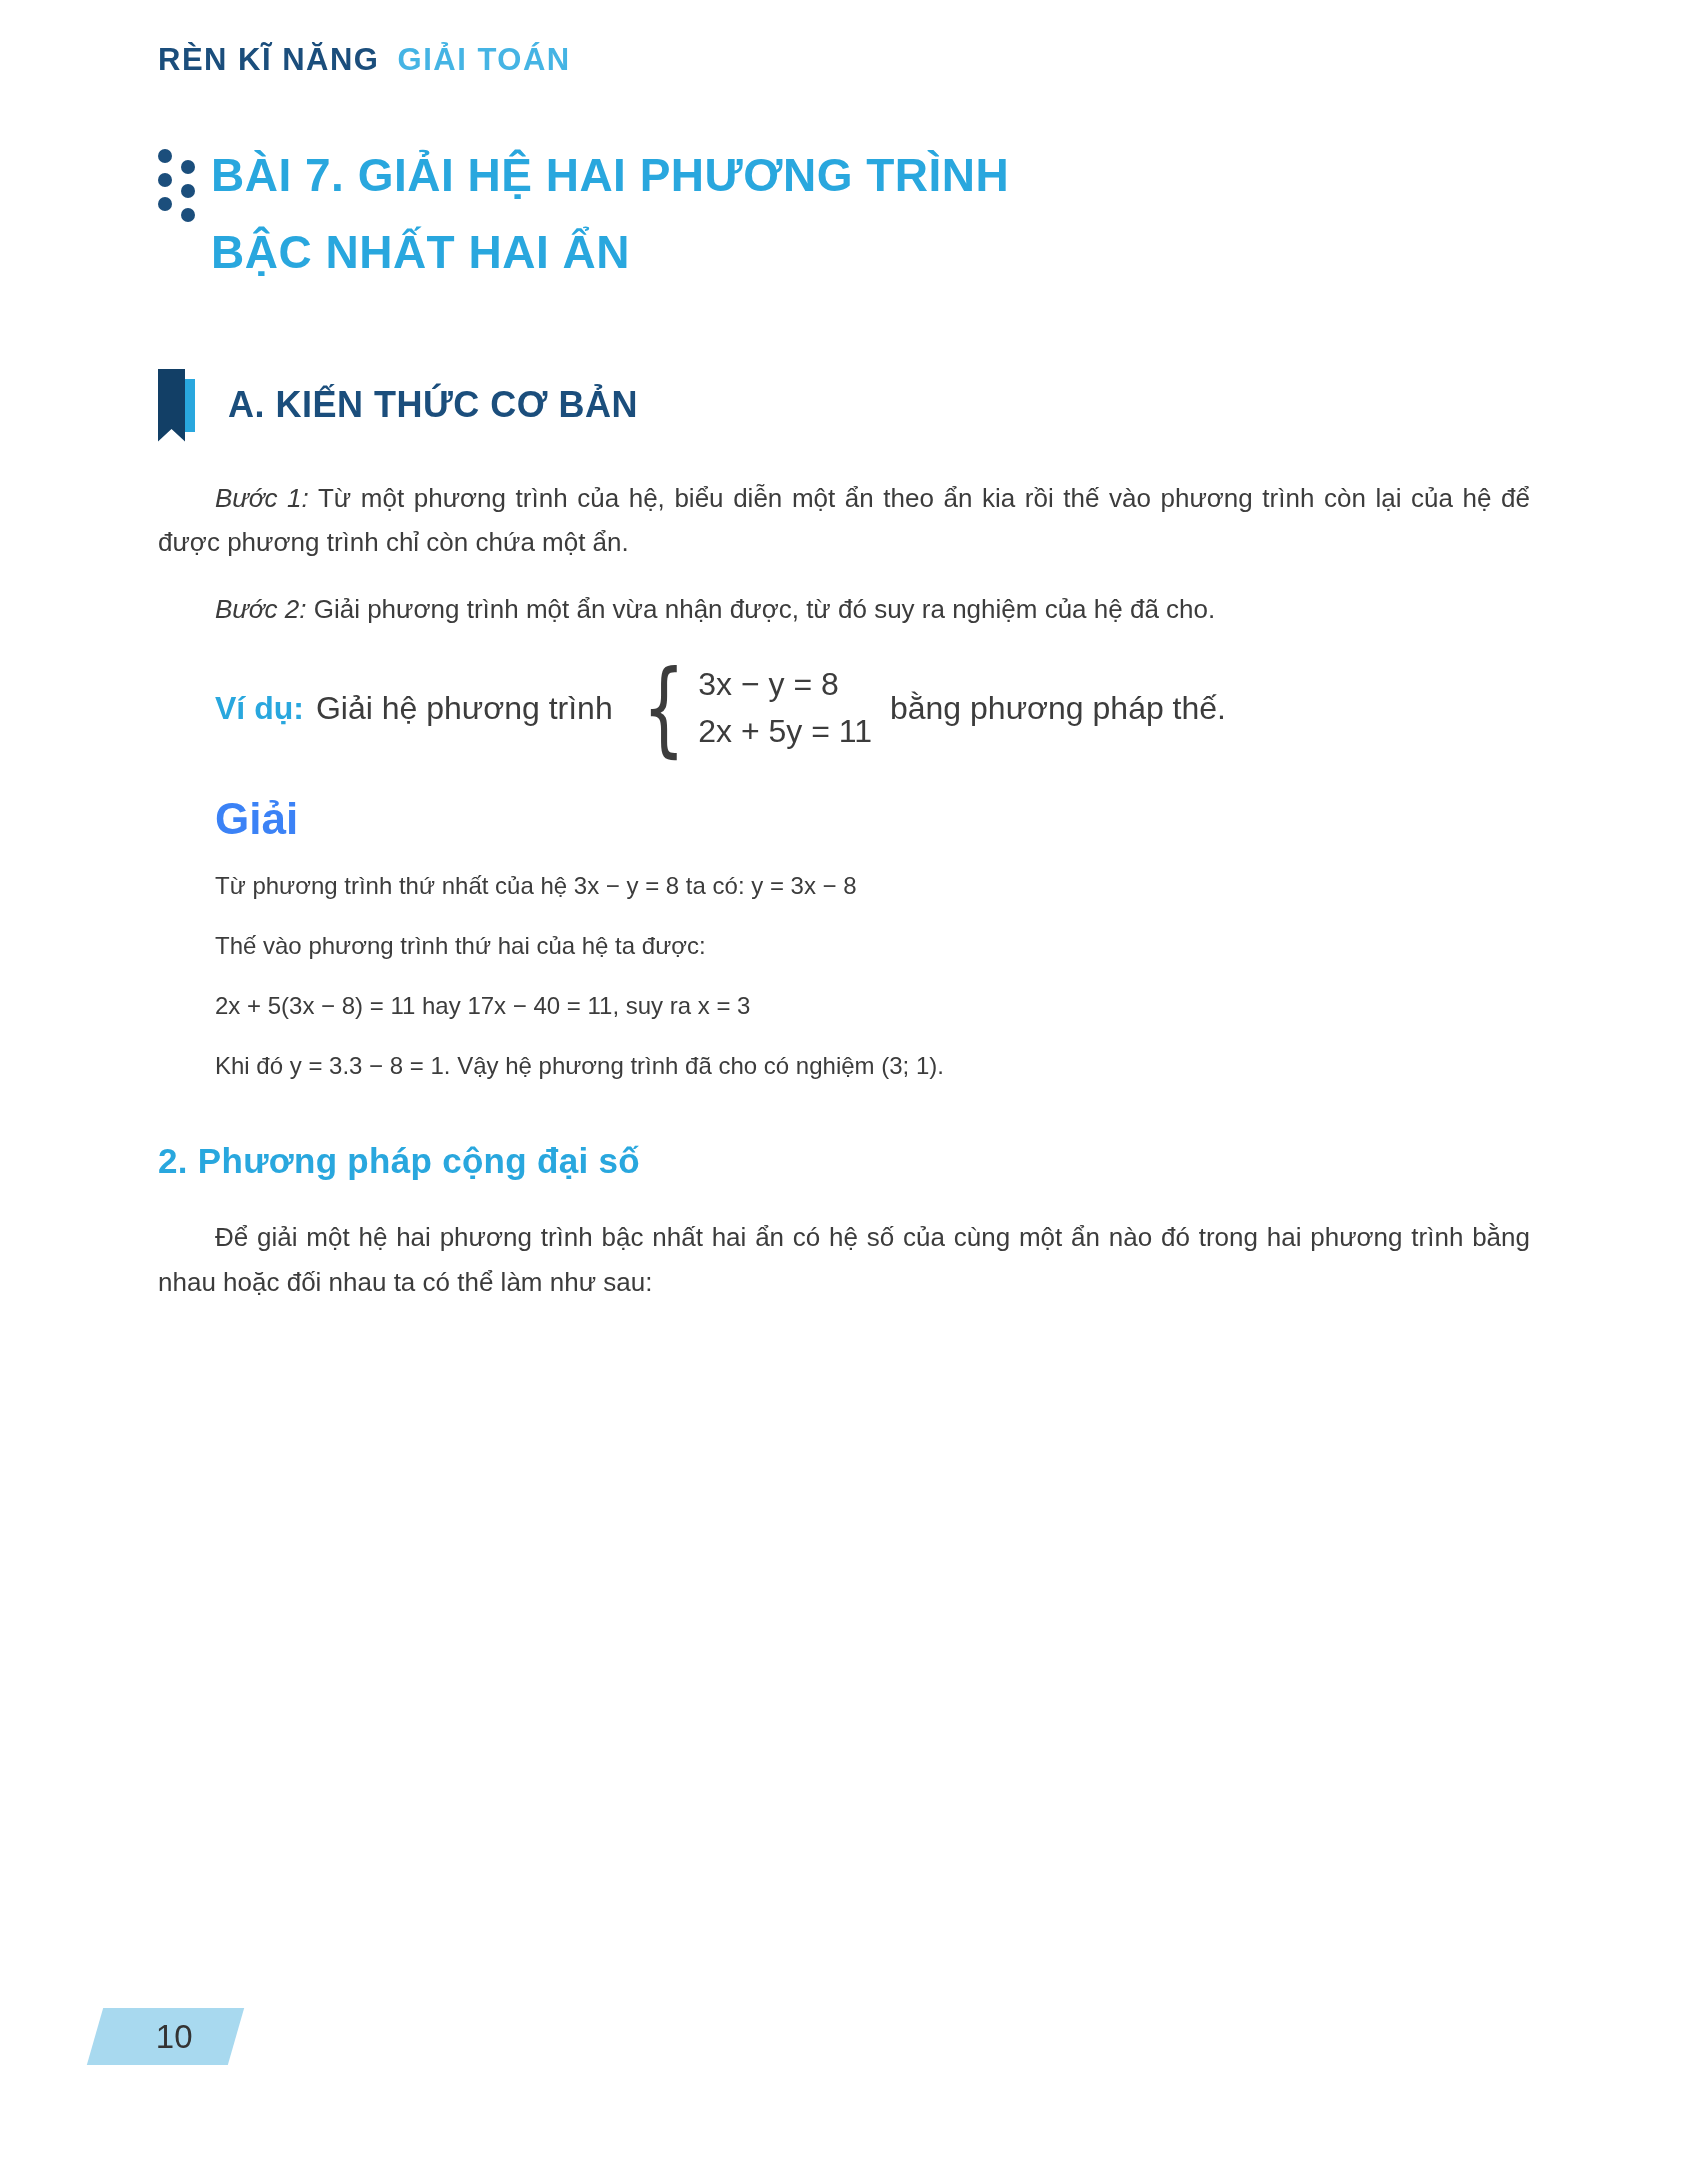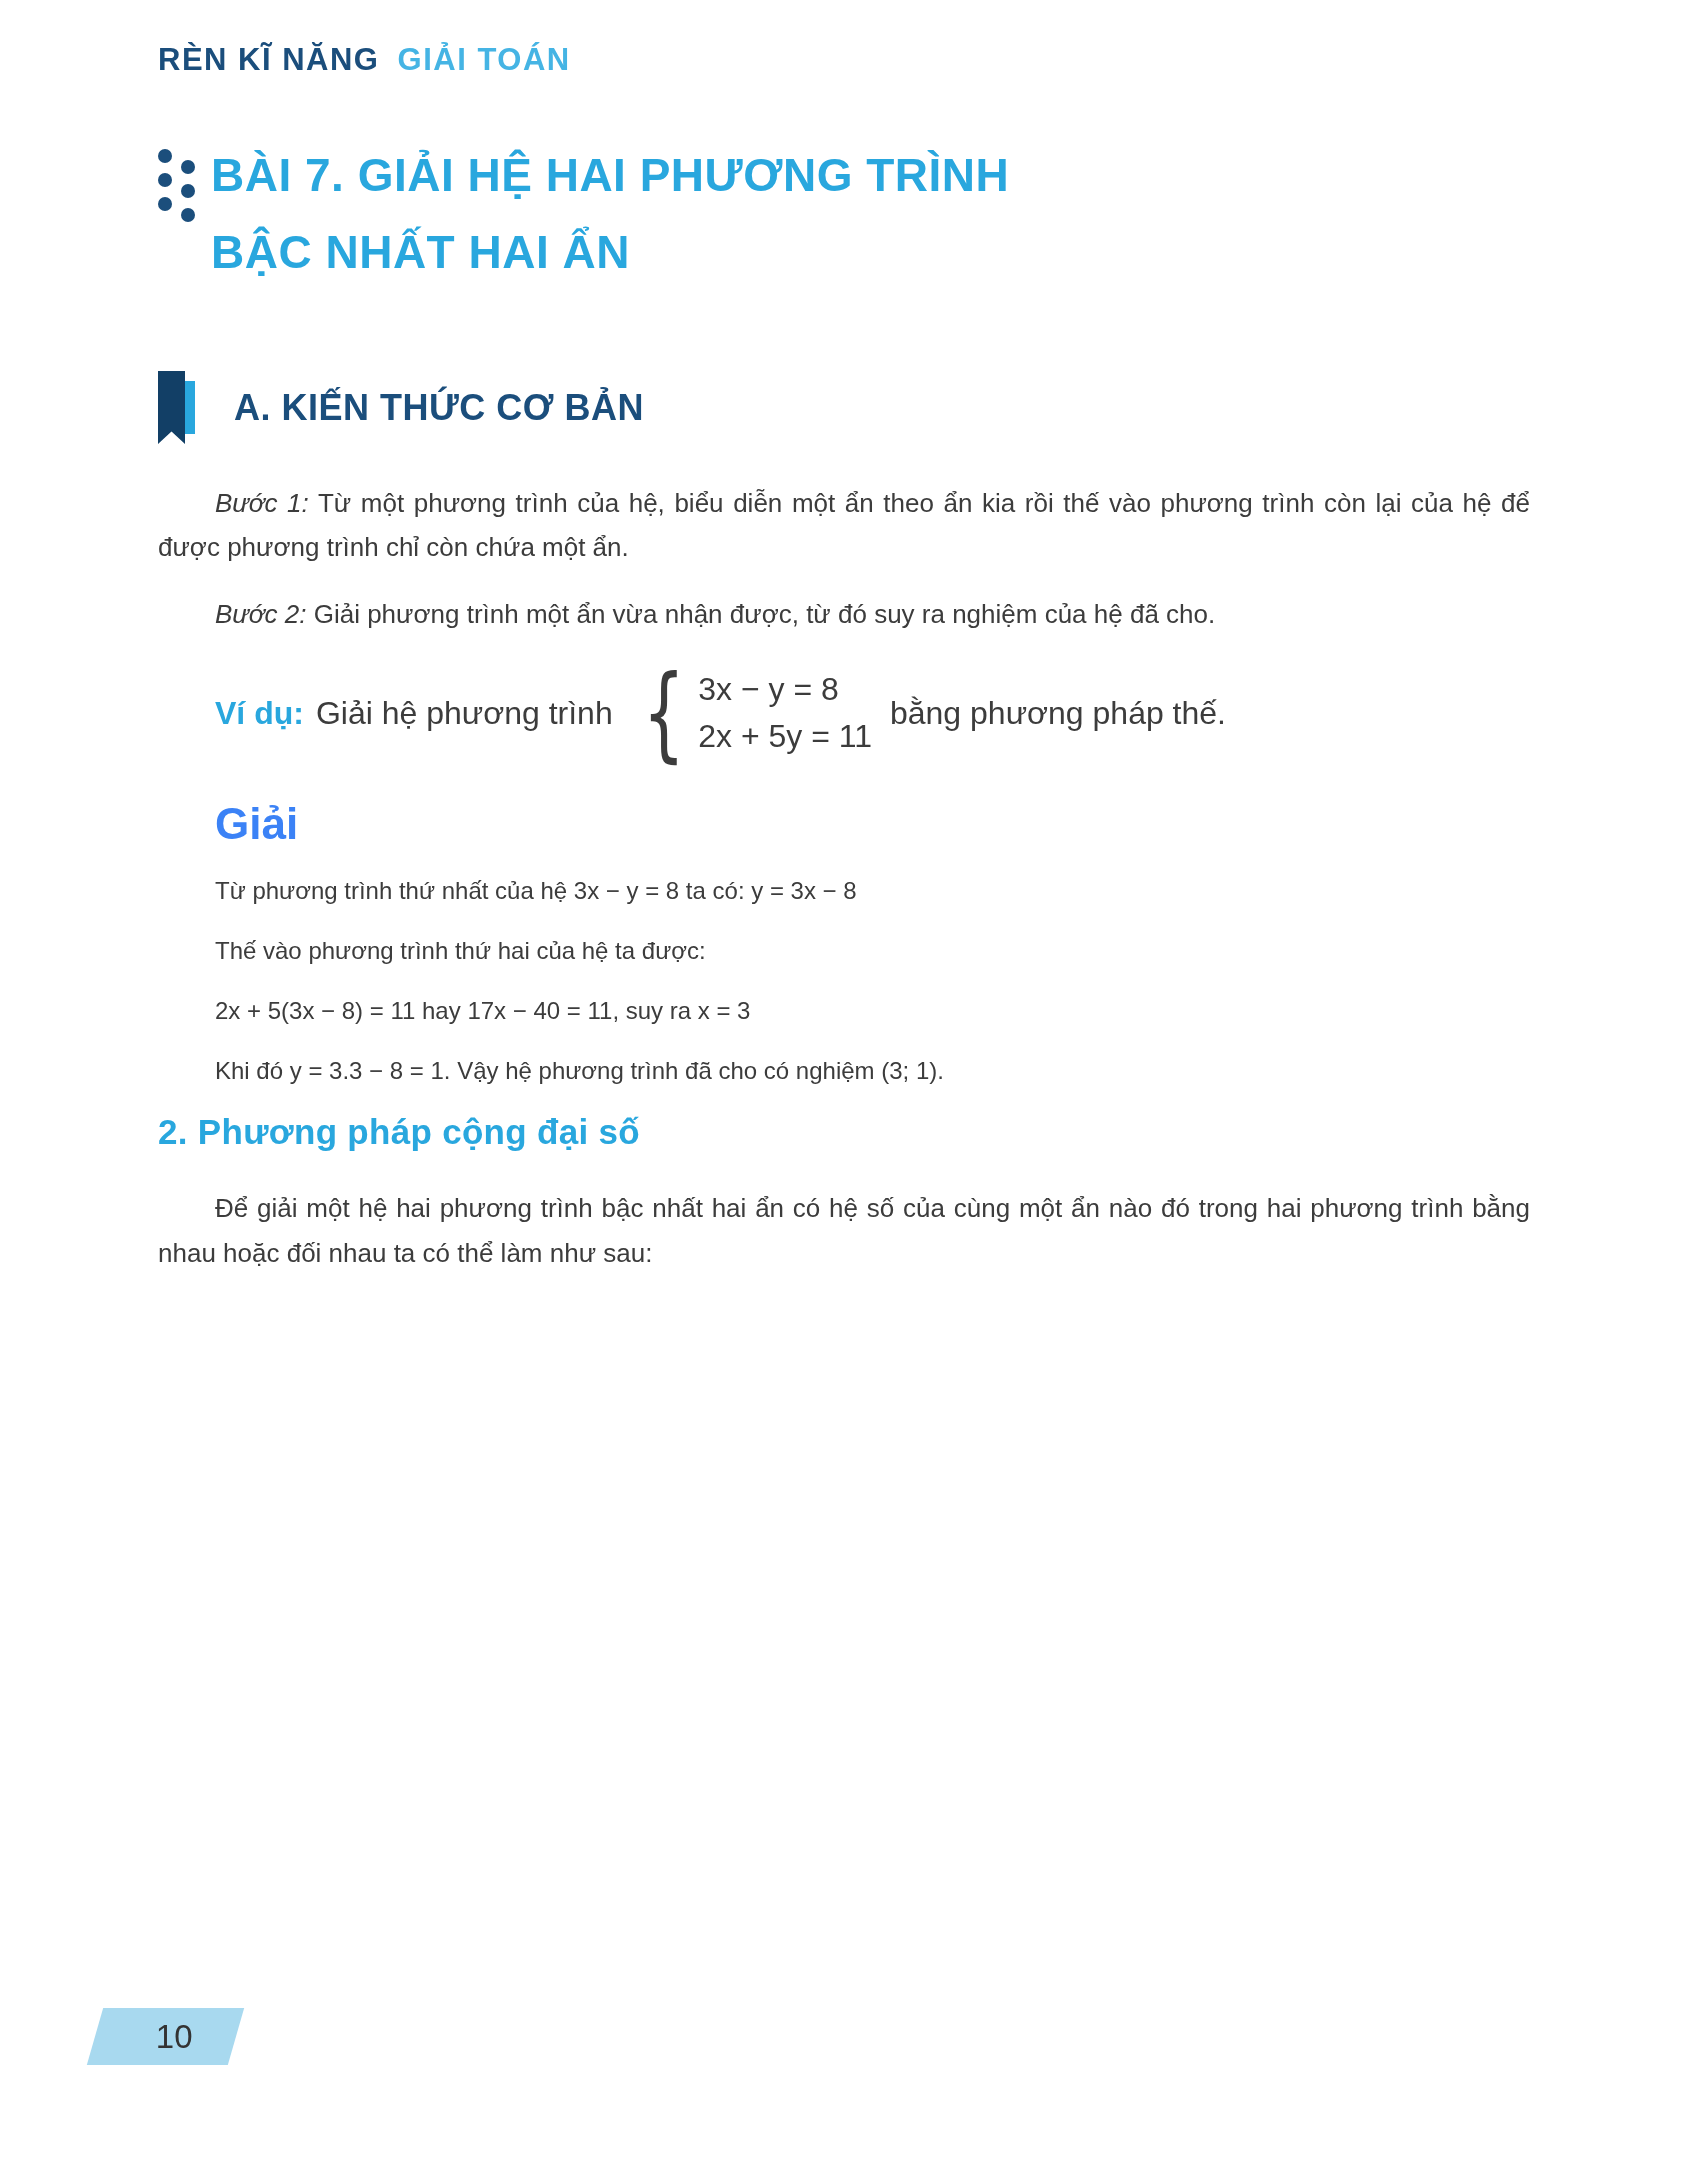--- a/index.html
+++ b/index.html
@@ -36,25 +36,25 @@
   .title-line { display:block; }
 
   
   .section-a { display:flex; align-items:center; margin-top:77px; }
   .bookmark-icon { position:relative; width:44px; height:73px; margin-right:14px; }
   .bookmark-icon .bm-light { position:absolute; left:17px; top:10px; width:20px; height:53px; background:#29a7de; }
   .bookmark-icon .bm-dark {
     position:absolute; left:0; top:0; width:27px; height:73px; background:#123f66;
     clip-path:polygon(0 0, 100% 0, 100% 100%, 50% 83%, 0 100%);
   }
-  .section-a-title { margin:18px; font-size:36px; font-weight:bold; color:#1b4e7c; letter-spacing:0.5px; }
+  .section-a-title { margin:12px; font-size:36px; font-weight:bold; color:#1b4e7c; letter-spacing:0.5px; }
 
   
   .method-heading { margin:77px 0 0 0; font-size:35px; font-weight:bold; color:#29a7de; letter-spacing:0.3px; }
-  .method-heading.m2 { margin-top:23px; }
+  .method-heading.m2 { margin-top:57px; }
 
   
   p.body {
     margin:34px 0 0 0;
     font-size:26px;
     line-height:1.72;
     text-align:justify;
     color:#3c3c3c;
   }
   p.body.tight { margin-top:22px; }

